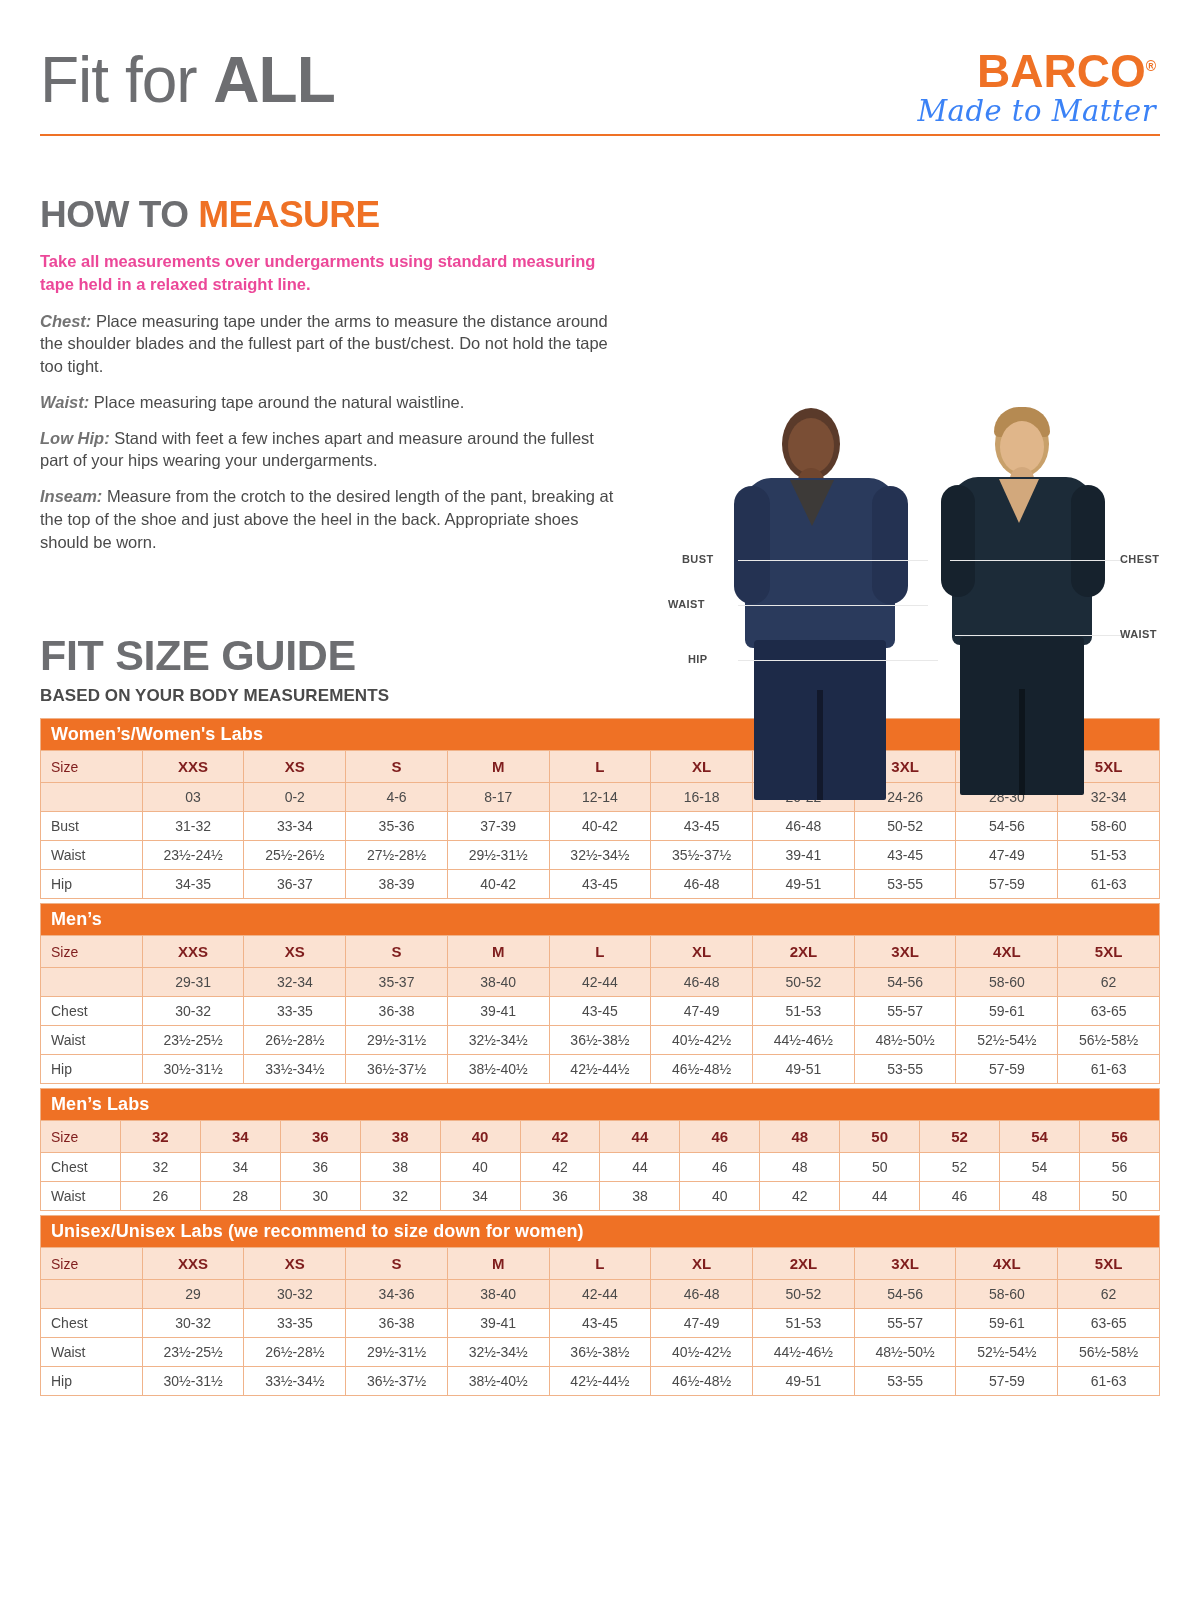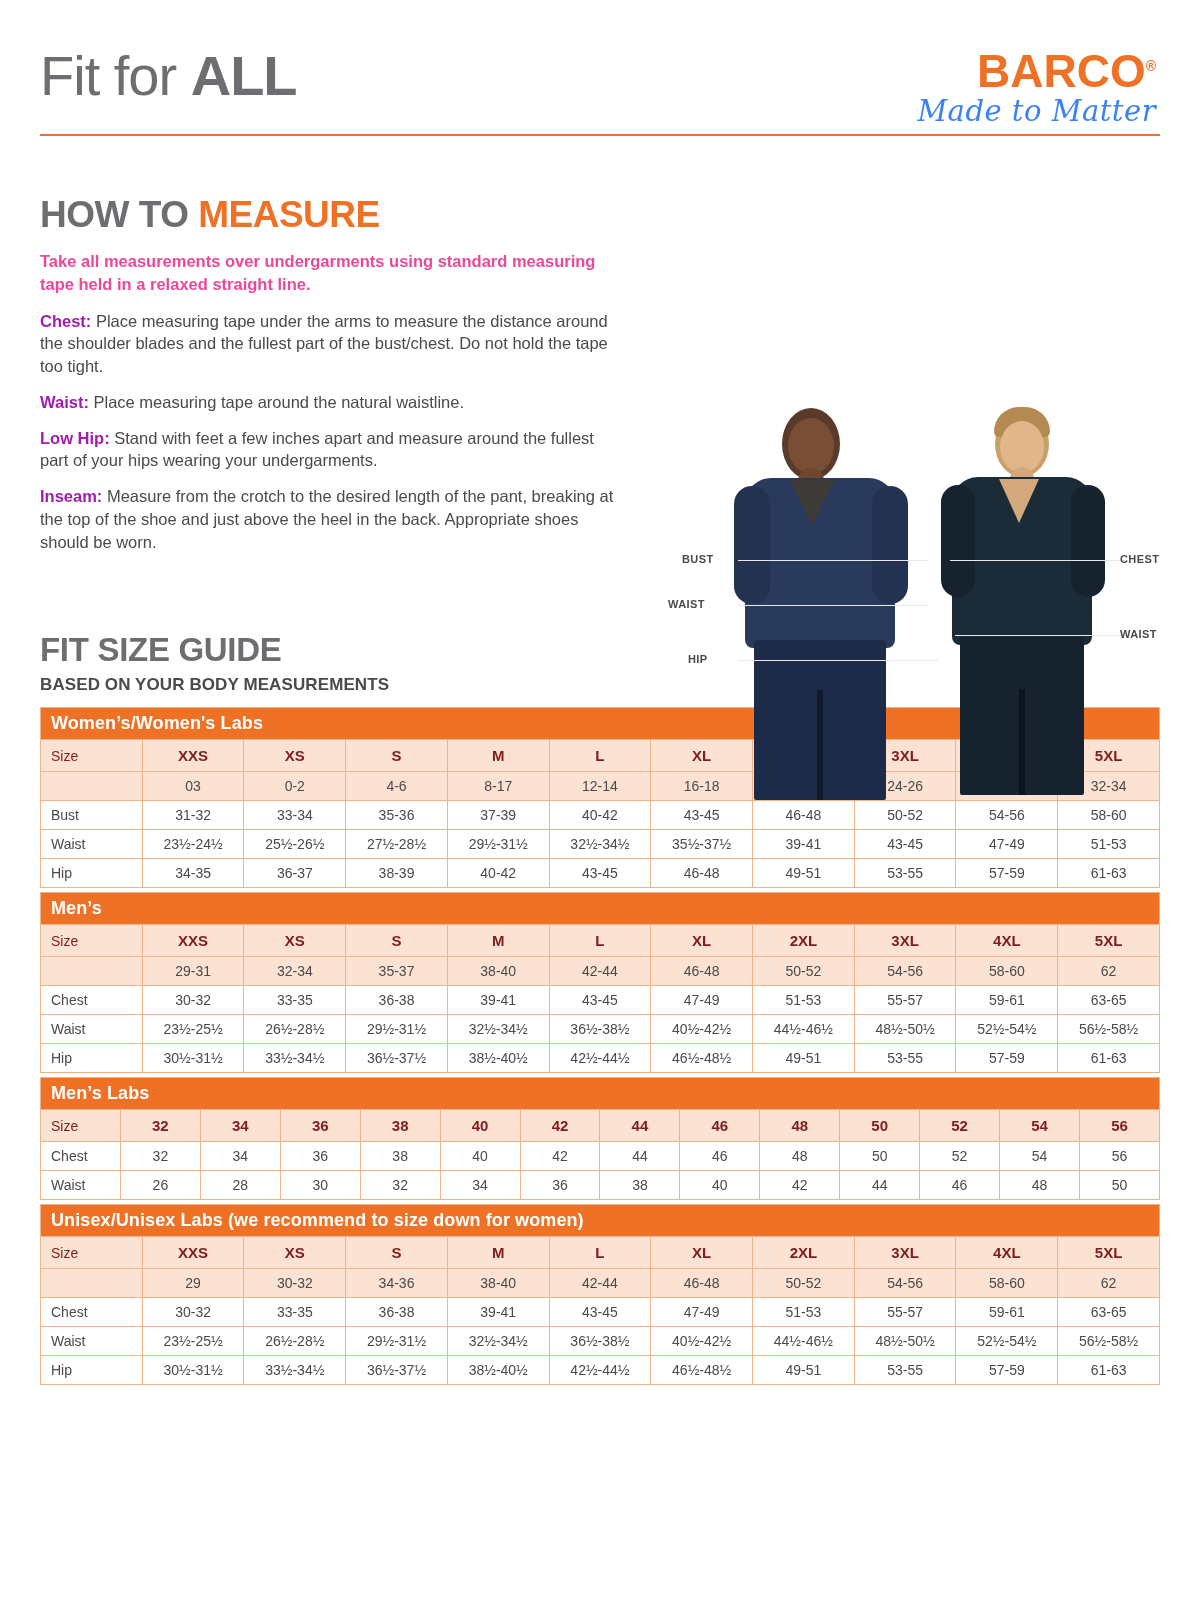--- a/index.html
+++ b/index.html
@@ -19,21 +19,21 @@
   
   .header {
     position: relative;
     height: 120px;
     display: flex;
     align-items: flex-start;
     justify-content: space-between;
     padding-top: 48px;
   }
   .fit-title {
-    font-size: 56px;
+    font-size: 64px;
     line-height: 1;
     color: #6d6e71;
     font-weight: 400;
     letter-spacing: -1px;
     white-space: pre;
   }
   .fit-title b { font-weight: 700; color: #6d6e71; }
   .brand { text-align: right; padding-right: 4px; }
   .brand-name {
     font-size: 46px;
@@ -75,21 +75,21 @@
     color: #ec4899;
     line-height: 1.38;
     margin-bottom: 14px;
   }
   .mitem {
     font-size: 16.5px;
     line-height: 1.38;
     color: #4a4a4a;
     margin-bottom: 13px;
   }
-  .mitem .lbl { color: #a21caf; font-weight: 700; }
+  .mitem .lbl { color: #737373; font-weight: 700; font-style: italic; }
 
   
   .photo-area {
     position: absolute;
     left: 660px;
     top: 370px;
     width: 500px;
     height: 430px;
   }
   .model { position: absolute; bottom: 0; }
@@ -128,21 +128,21 @@
   .meas-label {
     position: absolute;
     font-size: 11px;
     font-weight: 700;
     color: #4a4a4a;
     letter-spacing: 0.4px;
   }
 
   
   .guide-title {
-    font-size: 33px;
+    font-size: 43px;
     font-weight: 700;
     color: #6d6e71;
     margin: 0 0 6px 0;
     letter-spacing: -0.3px;
   }
   .guide-sub {
     font-size: 17px;
     font-weight: 700;
     color: #4a4a4a;
     margin-bottom: 12px;

